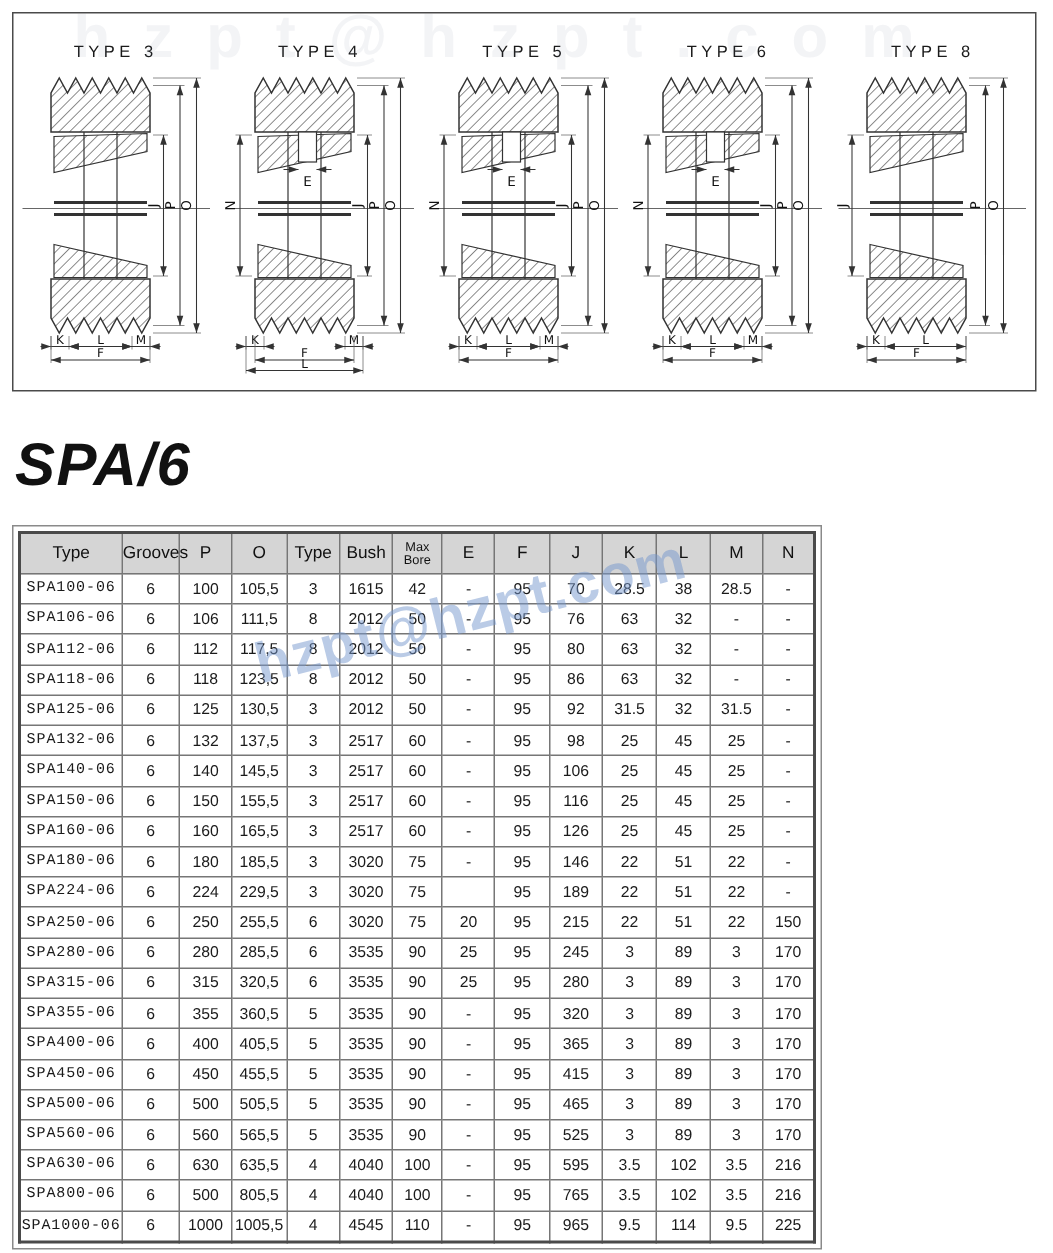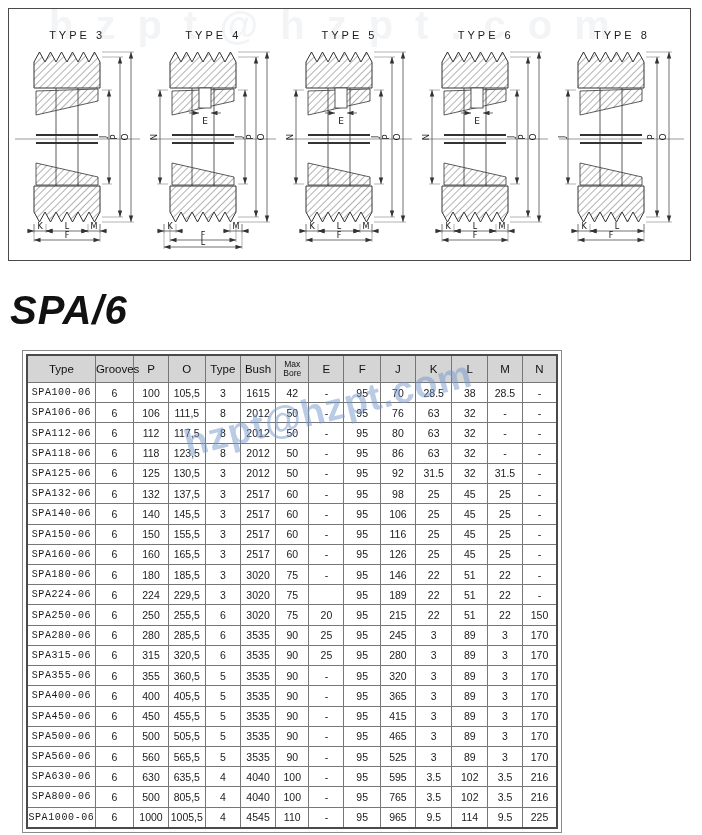--- a/index.html
+++ b/index.html
@@ -22,21 +22,21 @@
     position:absolute;left:40px;top:-6px;font-size:40px;font-weight:bold;
     color:rgba(100,110,135,0.08);letter-spacing:22px;pointer-events:none;white-space:nowrap;
   }
   .heading{
     position:absolute;left:10px;top:288px;margin:0;
     font-size:40px;font-weight:800;font-style:italic;color:#111;
     letter-spacing:1px;font-family:"Liberation Sans",sans-serif;
   }
   .table-box{
     position:absolute;left:8px;top:350px;width:540px;height:483px;
-    border:1px solid #8a8a8a;box-sizing:border-box;padding:3px;background:#fff;margin-left:14px;
+    border:1px solid #8a8a8a;box-sizing:border-box;padding:3px;background:#fff;
   }
   table.spec{
     width:100%;height:100%;border-collapse:collapse;table-layout:fixed;
     border:2px solid #4a4a4a;
   }
   table.spec th{
     background:#d5d5d5;font-weight:normal;font-size:11.5px;color:#111;
     border:1px solid #767676;height:26px;padding:0;text-align:center;
   }
   table.spec th.small{font-size:8.5px;line-height:1.1;white-space:pre-line;text-align:center;}

